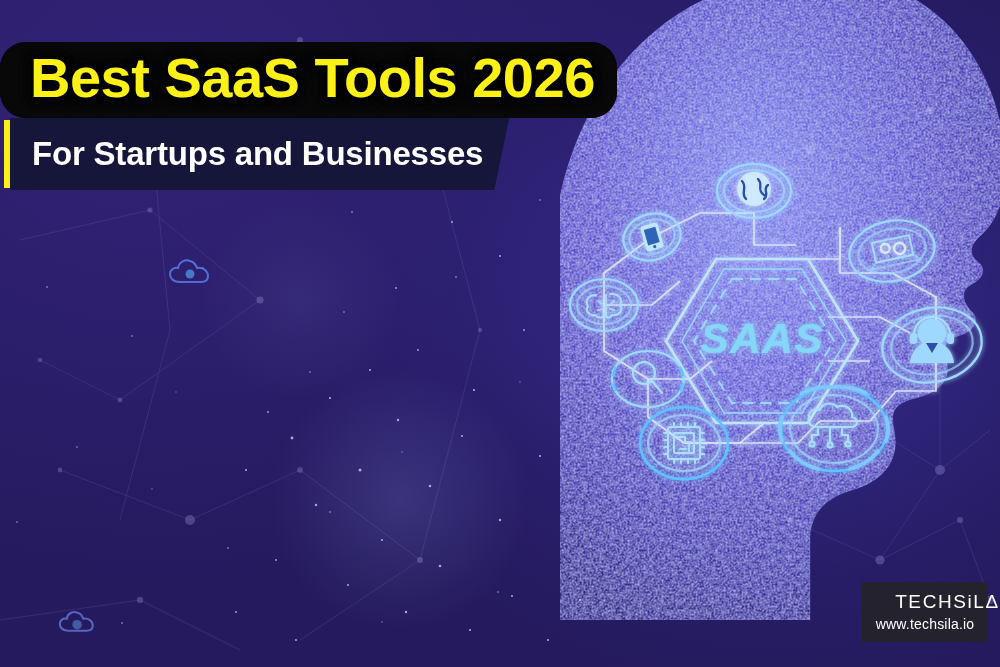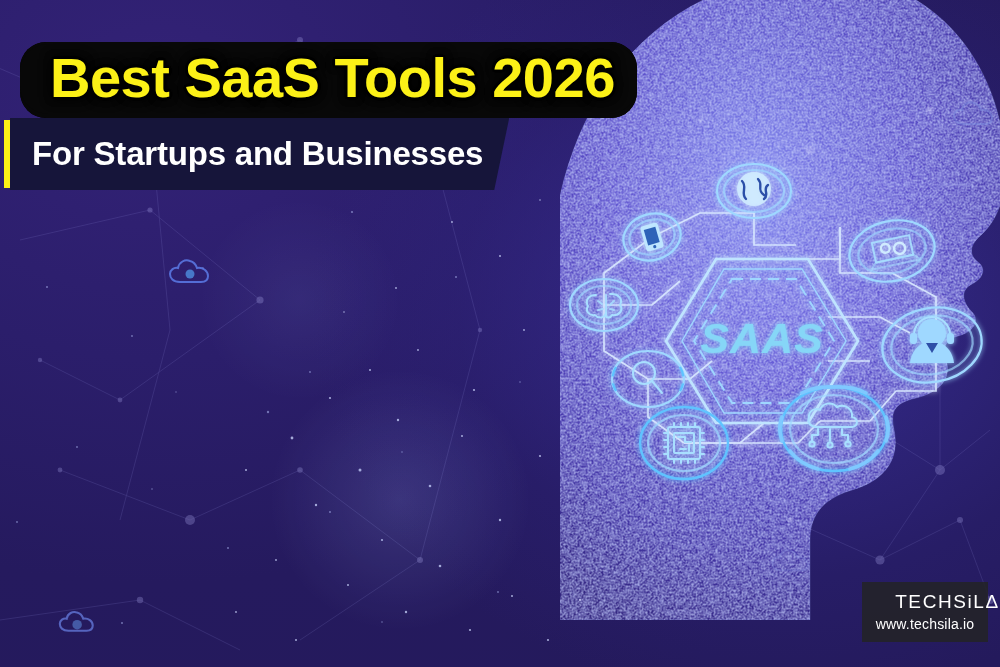--- a/index.html
+++ b/index.html
@@ -33,21 +33,20 @@
 
   
   .title-block { position:absolute; left:0px; top:42px; }
   .title-sticker {
     position:relative; display:inline-block;
     padding:6px 22px 10px 30px;
     background:#080808;
     border-radius:26px;
     -webkit-text-stroke:0;
     filter:drop-shadow(0 0 0 #000);
-    margin-left:20px;
   }
   .title-sticker::before {
     content:""; position:absolute; left:0; top:2px; right:0; bottom:4px;
     background:#080808; border-radius:28px; z-index:0;
   }
   .title-text {
     position:relative; z-index:1;
     font-size:56px; font-weight:bold; letter-spacing:-0.5px;
     color:#FCF117;
     line-height:1.08;

